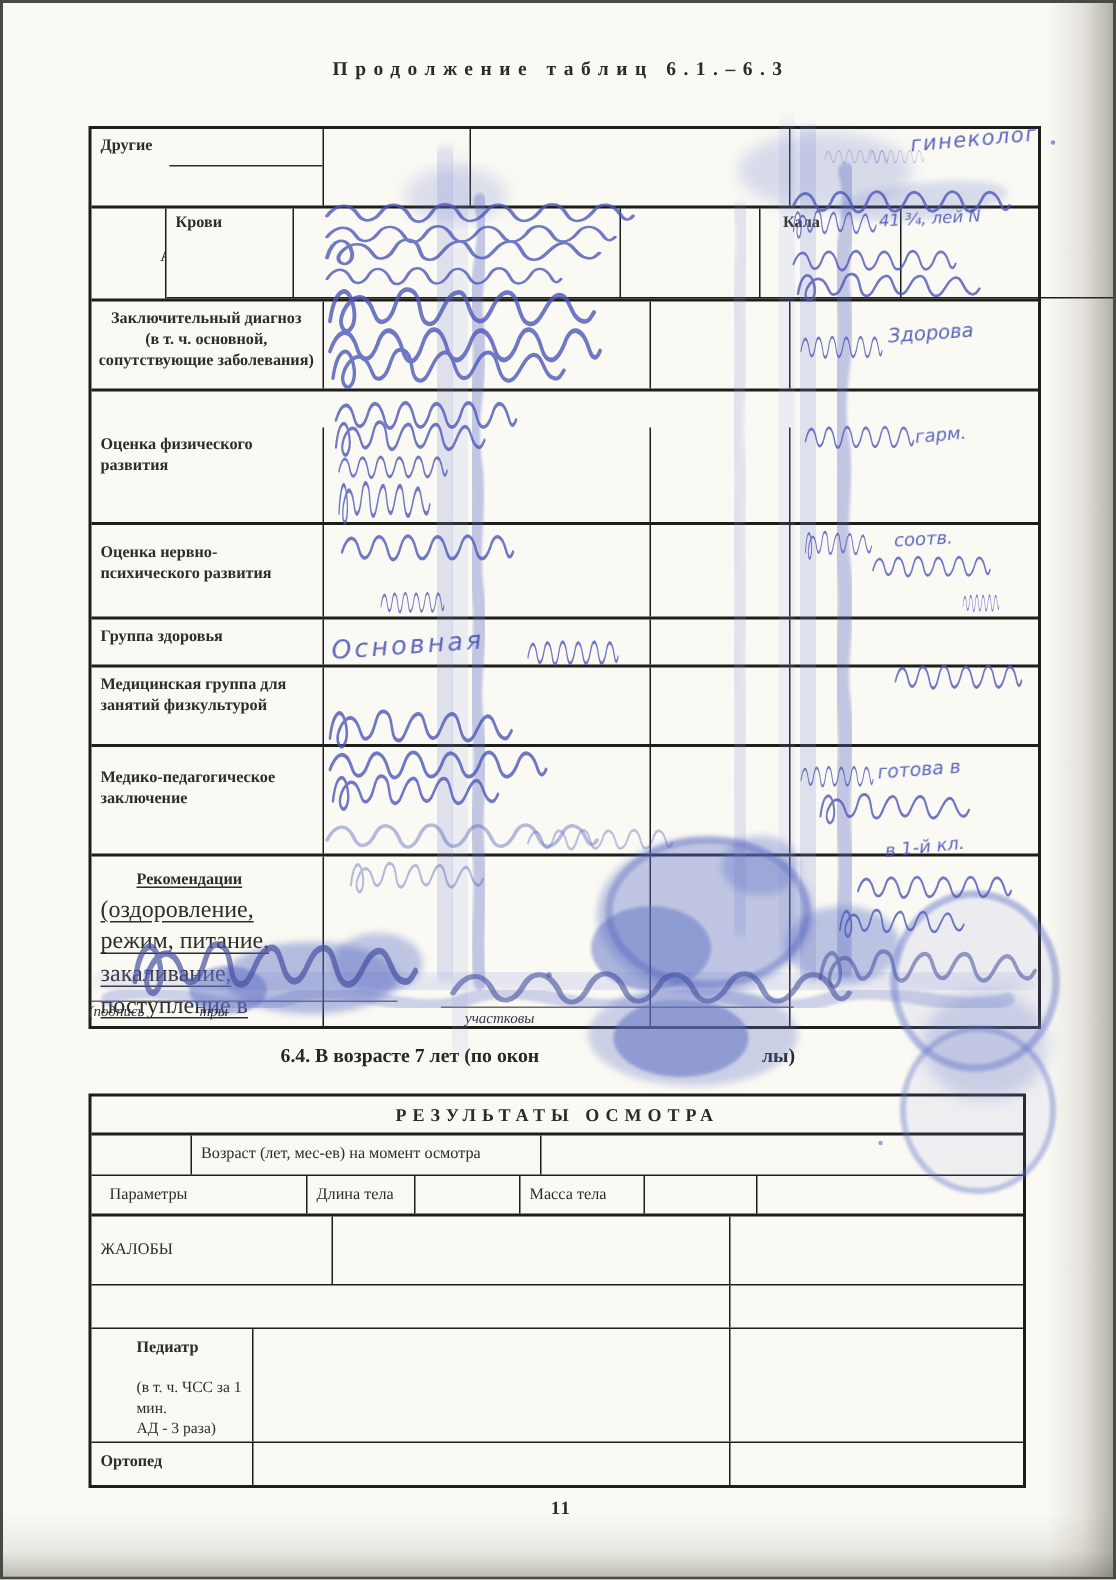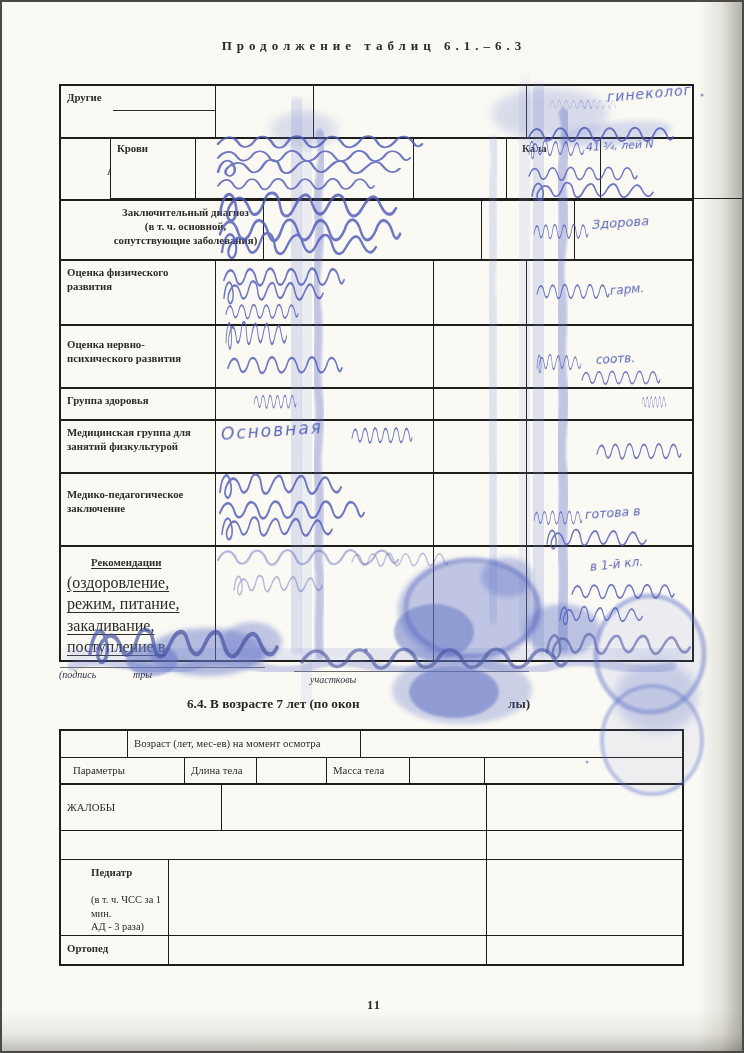--- a/index.html
+++ b/index.html
@@ -94,30 +94,30 @@
         </div>
         <div class="subrow last">
           <div class="sc" style="width:85px;">Мочи</div>
           <div class="sc" style="width:218px;"></div>
           <div class="sc" style="width:93px;"></div>
           <div class="sc end" style="flex:1;"></div>
         </div>
       </div>
     </div>
 
-    <div class="trow" style="height:60px;padding-left:48px;">
+    <div class="trow" style="height:60px;">
       <div class="c pre" style="width:155px;text-align:center;padding-left:2px;">Заключительный диагноз
 (в т. ч. основной,
 сопутствующие заболевания)</div>
       <div class="c" style="width:218px;"></div>
       <div class="c" style="width:93px;"></div>
       <div class="c end" style="flex:1;"></div>
     </div>
 
-    <div class="trow" style="height:65px;">
+    <div class="trow" style="height:65px;margin-top:24px;">
       <div class="c pre" style="width:155px;">Оценка физического
 развития</div>
       <div class="c" style="width:218px;"></div>
       <div class="c" style="width:93px;"></div>
       <div class="c end" style="flex:1;"></div>
     </div>
 
     <div class="trow" style="height:63px;">
       <div class="c pre" style="width:155px;padding-top:12px;">Оценка нервно-
 психического развития</div>
@@ -168,27 +168,30 @@
   <div class="sigline" style="left:58px;top:665px;width:205px;"></div>
   <div class="sigline" style="left:292px;top:669px;width:235px;"></div>
   <span class="sig" style="left:57px;top:667px;">(подпись</span>
   <span class="sig" style="left:131px;top:667px;">тры</span>
   <span class="sig" style="left:308px;top:672px;">участковы</span>
 
   <span class="h64" style="left:185px;">6.4. В возрасте 7 лет (по окон</span>
   <span class="h64" style="left:506px;">лы)</span>
 
   <div class="tbl2">
+    <div class="t2row bold-b" style="height:26px;">
+      <div class="t2head">РЕЗУЛЬТАТЫ ОСМОТРА</div>
+    </div>
     <div class="t2row" style="height:27px;">
       <div class="d" style="width:67px;"></div>
       <div class="d" style="width:233px;">Возраст (лет, мес-ев) на момент осмотра</div>
       <div class="d end" style="flex:1;"></div>
     </div>
     <div class="t2row bold-b" style="height:27px;">
-      <div class="d" style="width:124px;padding-left:12px;">Параметры</div>
+      <div class="d" style="width:144px;padding-left:12px;">Параметры</div>
       <div class="d" style="width:72px;">Длина тела</div>
       <div class="d" style="width:70px;"></div>
       <div class="d" style="width:83px;">Масса тела</div>
       <div class="d" style="width:75px;"></div>
       <div class="d end" style="flex:1;"></div>
     </div>
     <div class="t2row" style="height:46px;">
       <div class="d" style="width:161px;padding-top:15px;">ЖАЛОБЫ</div>
       <div class="d" style="width:265px;"></div>
       <div class="d end" style="flex:1;"></div>

